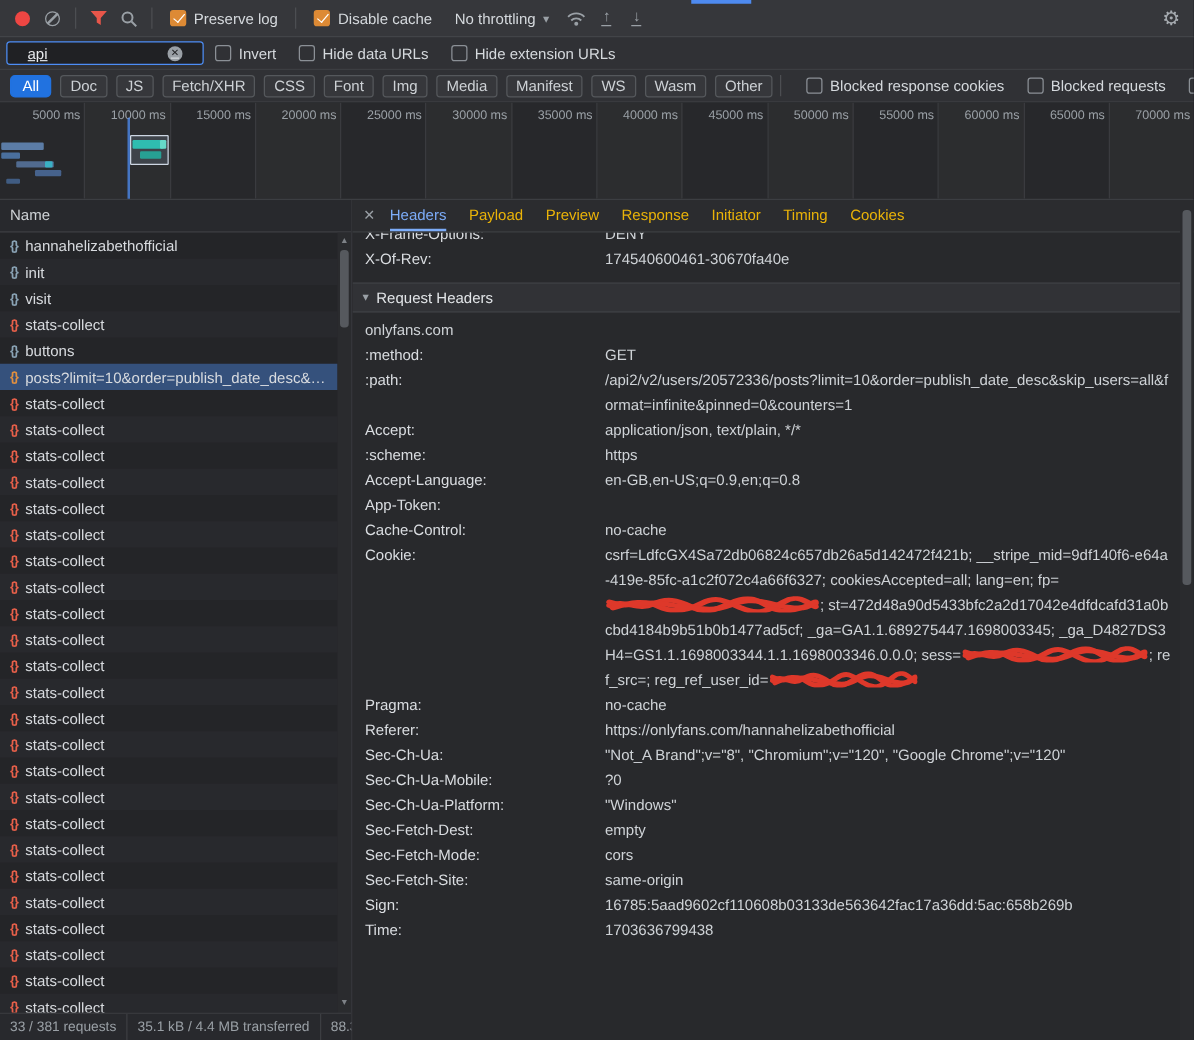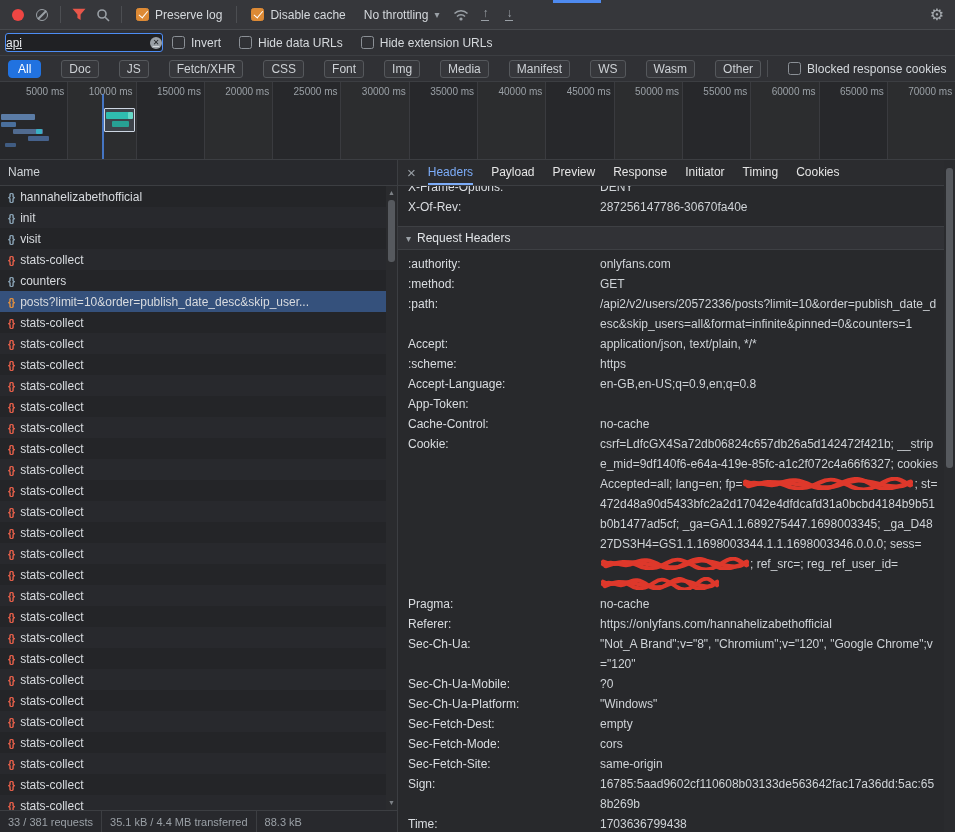--- a/index.html
+++ b/index.html
@@ -22,47 +22,47 @@
   .cb.checked::after { content: ""; position: absolute; left: 3.5px; top: 0px; width: 4px; height: 7.5px; border: solid #fff; border-width: 0 1.8px 1.8px 0; transform: rotate(40deg); }
   .throttle { display: flex; align-items: center; gap: 6px; margin: 0 10px; cursor: pointer; white-space: nowrap; }
   .caret { color: #9aa0a6; font-size: 10px; }
   .spacer { flex: 1; }
   .gear { font-size: 16px; color: #a6abb0; }
   .arr { display: inline-block; border-bottom: 1.6px solid #9aa0a6; padding: 0 1px 1px 1px; font-size: 12px; line-height: 11px; color: #9aa0a6; }
   .panel-tab-indicator { position: absolute; left: 553px; top: 0; width: 48px; height: 3px; background: #4e8af0; z-index: 5; }
 
   
   .filterbar { height: 26px; display: flex; align-items: center; background: #303135; border-bottom: 1px solid #3c3e42; padding: 0 5px; }
-  .filter-box { display: flex; align-items: center; width: 158px; height: 19px; background: #202124; border: 1px solid #4d8df5; border-radius: 3px; padding: 0 0; text-decoration: underline; }
+  .filter-box { display: flex; align-items: center; width: 158px; height: 19px; background: #202124; border: 1px solid #4d8df5; border-radius: 3px; padding: 0 16px; text-decoration: underline; }
   .filter-field { flex: 1; min-width: 0; background: transparent; border: none; outline: none; color: #e8eaed; font-size: 12px; font-family: "Liberation Sans", sans-serif; }
   .clear-x { width: 12px; height: 12px; border-radius: 50%; background: #9aa0a6; color: #202124; font-size: 8px; line-height: 12px; text-align: center; cursor: pointer; flex: none; }
   .fchecks, .adv { display: flex; align-items: center; }
   .fchecks .check { margin: 0 9px; }
 
   
   .chipbar { height: 26px; display: flex; align-items: center; background: #303135; border-bottom: 1px solid #3c3e42; padding: 0 8px; }
-  .chips { display: flex; align-items: center; gap: 20px; }
+  .chips { display: flex; align-items: center; gap: 7px; }
   .chip { height: 18px; line-height: 16px; padding: 0 7px; font-size: 12px; font-family: inherit; color: #cdd1d5; background: rgba(255,255,255,0.03); border: 1px solid #55585c; border-radius: 3px; cursor: pointer; white-space: nowrap; }
   .chip[data-state="active"] { background: #2172e0; border-color: #2172e0; color: #fff; border-radius: 4px; padding: 0 9px; }
   .adv { margin-left: 6px; gap: 2px; }
 
   
   .overview { position: relative; height: 78px; background: #27282b; border-bottom: 1px solid #3c3e42; overflow: hidden; }
   .ticks { display: flex; height: 100%; }
   .tickcol { width: 68.3px; flex: none; height: 100%; border-right: 1px solid #3a3b3f; padding: 2px 3px 0 0; text-align: right; }
   .tickcol:nth-child(even) { background: rgba(255,255,255,0.022); }
   .ticklabel { color: #9aa0a6; font-size: 10px; white-space: nowrap; }
   .wf { position: absolute; inset: 0; pointer-events: none; }
   .wfbar { position: absolute; border-radius: 1px; }
 
   
   .main { display: flex; height: 672px; }
 
   
-  .left { width: 398px; flex: none; display: flex; flex-direction: column; background: #242528; border-right: 1px solid #3c3e42; }
+  .left { width: 282px; flex: none; display: flex; flex-direction: column; background: #242528; border-right: 1px solid #3c3e42; }
   .name-header { height: 26px; line-height: 25px; padding-left: 8px; color: #cfd3d7; background: #28292d; border-bottom: 1px solid #3c3e42; cursor: pointer; }
   .rows-wrap { flex: 1; overflow: hidden; position: relative; }
   .rows { position: absolute; left: 0; right: 11px; top: 0; }
   .req-row { height: 21px; display: flex; align-items: center; padding: 0 6px 0 8px; color: #d8dbdf; cursor: pointer; }
   .req-row:nth-child(even) { background: #28292d; }
   .req-row[data-state="selected"] { background: #35517c; }
   .braces { margin-right: 6px; font-size: 10.5px; font-weight: 700; letter-spacing: -1px; color: #8aa3b5; flex: none; }
   .braces::before { content: "{}"; }
   .req-row[data-state="error"] .braces { color: #e8604a; }
   .req-row[data-state="selected"] .braces { color: #e2903f; }
@@ -75,21 +75,21 @@
   .left-scroll .thumb { position: absolute; left: 2px; top: 14px; width: 7px; height: 62px; background: #56595e; border-radius: 3px; }
   .statusbar { height: 22px; display: flex; align-items: center; border-top: 1px solid #3c3e42; background: #28292d; color: #9aa0a6; font-size: 11px; white-space: nowrap; overflow: hidden; }
   .statusbar span { padding: 0 8px; }
   .sdiv { width: 1px; height: 100%; background: #3c3e42; flex: none; }
 
   
   .right { flex: 1; position: relative; display: flex; flex-direction: column; background: #28292c; }
   .tabs { height: 26px; flex: none; display: flex; align-items: center; background: #2b2c2f; border-bottom: 1px solid #3c3e42; padding-left: 9px; }
   .close { color: #9aa0a6; font-size: 15px; margin-right: 12px; cursor: pointer; line-height: 1; }
   .tablist { display: flex; height: 100%; }
-  .tab { display: flex; align-items: center; margin-right: 18px; color: #e5e5e5; height: 100%; border-bottom: 2px solid transparent; cursor: pointer; white-space: nowrap; }
+  .tab { display: flex; align-items: center; margin-right: 18px; color: #eab308; height: 100%; border-bottom: 2px solid transparent; cursor: pointer; white-space: nowrap; }
   .tab[data-state="active"] { color: #7cacf8; border-bottom-color: #7cacf8; }
   .hcontent { flex: 1; overflow: hidden; padding-right: 11px; }
   .hrow { display: flex; padding-left: 10px; line-height: 20px; color: #d3d6da; }
   .hname { width: 192px; flex: none; color: #dadde1; }
   .hvalue { flex: 1; word-break: break-all; padding-right: 6px; color: #cfd3d7; }
   .pre-rows { overflow: hidden; }
   .pre-rows .hrow:first-child { margin-top: -9px; }
   .section { display: flex; align-items: center; height: 24px; margin-top: 9px; margin-bottom: 4px; padding-left: 8px; background: #313236; border-top: 1px solid #3e4044; border-bottom: 1px solid #3e4044; color: #e2e5e8; cursor: pointer; }
   .tri { color: #9aa0a6; font-size: 10px; margin-right: 6px; }
   .right-scroll { position: absolute; right: 0; top: 0; bottom: 0; width: 11px; }
@@ -291,21 +291,21 @@
             <div class="req-row">
             <span class="braces"></span>
             <span class="req-name">visit</span>
           </div>
             <div class="req-row" data-state="error">
             <span class="braces"></span>
             <span class="req-name">stats-collect</span>
           </div>
             <div class="req-row">
             <span class="braces"></span>
-            <span class="req-name">counters</span>
+            <span class="req-name">buttons</span>
           </div>
             <div class="req-row" data-state="selected">
             <span class="braces"></span>
             <span class="req-name">posts?limit=10&amp;order=publish_date_desc&amp;skip_user...</span>
           </div>
             <div class="req-row" data-state="error">
             <span class="braces"></span>
             <span class="req-name">stats-collect</span>
           </div>
             <div class="req-row" data-state="error">
@@ -431,30 +431,29 @@
           </div>
       </div>
       <div class="hcontent">
         <div class="pre-rows">
             <div class="hrow">
               <div class="hname">X-Frame-Options:</div>
               <div class="hvalue">DENY</div>
             </div>
             <div class="hrow">
               <div class="hname">X-Of-Rev:</div>
-              <div class="hvalue">287256147786-30670fa40e</div>
+              <div class="hvalue">174540600461-30670fa40e</div>
             </div>
           </div>
         <div class="section">
           <span class="tri">▾</span>
           <span>Request Headers</span>
         </div>
         <div>
             <div class="hrow">
-              <div class="hname">:authority:</div>
               <div class="hvalue">onlyfans.com</div>
             </div>
             <div class="hrow">
               <div class="hname">:method:</div>
               <div class="hvalue">GET</div>
             </div>
             <div class="hrow">
               <div class="hname">:path:</div>
               <div class="hvalue">/api2/v2/users/20572336/posts?limit=10&amp;order=publish_date_desc&amp;skip_users=all&amp;format=infinite&amp;pinned=0&amp;counters=1</div>
             </div>

